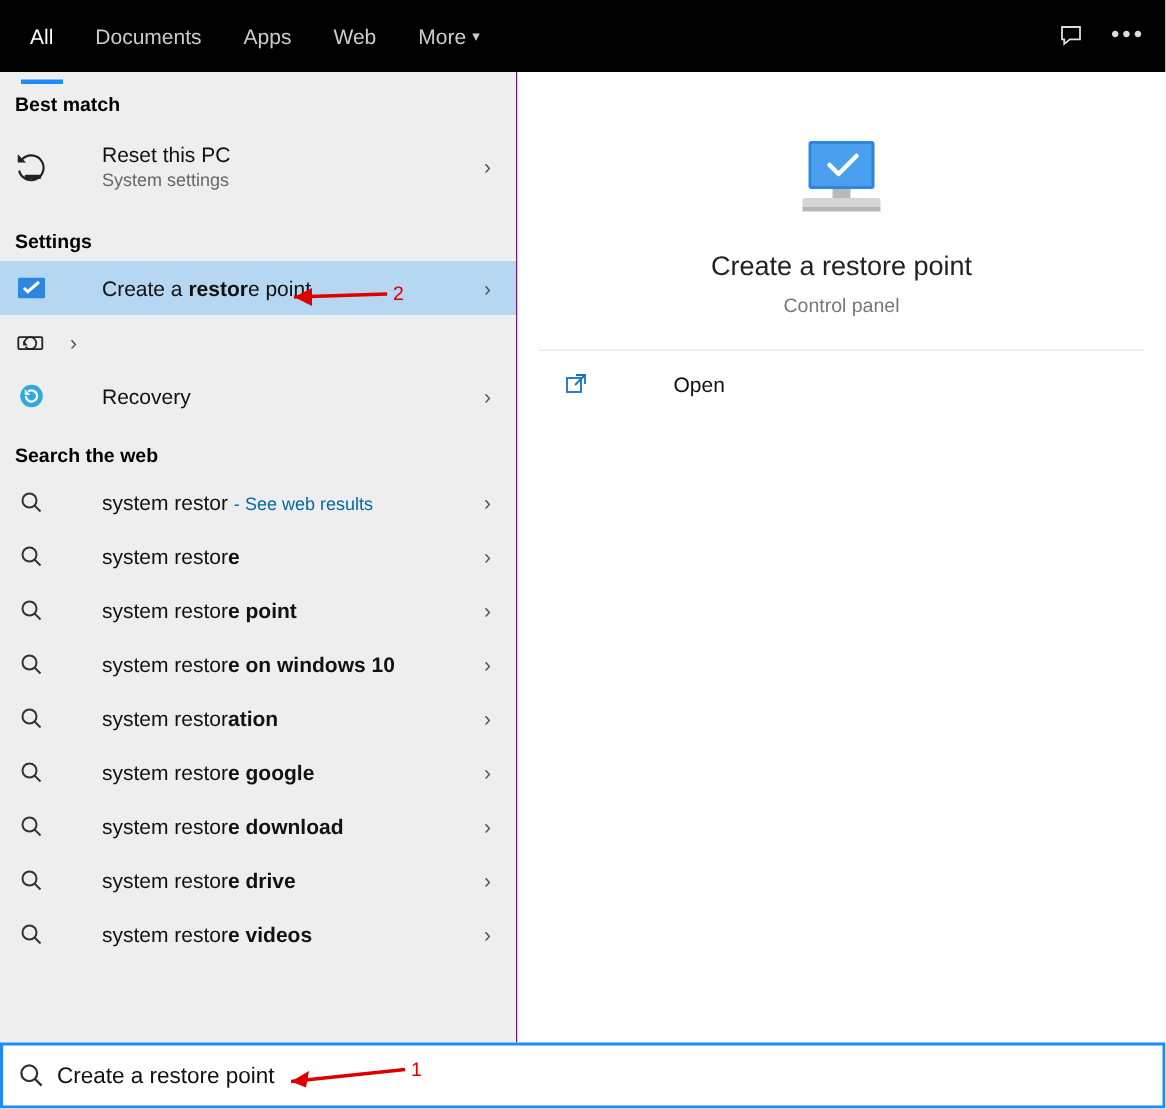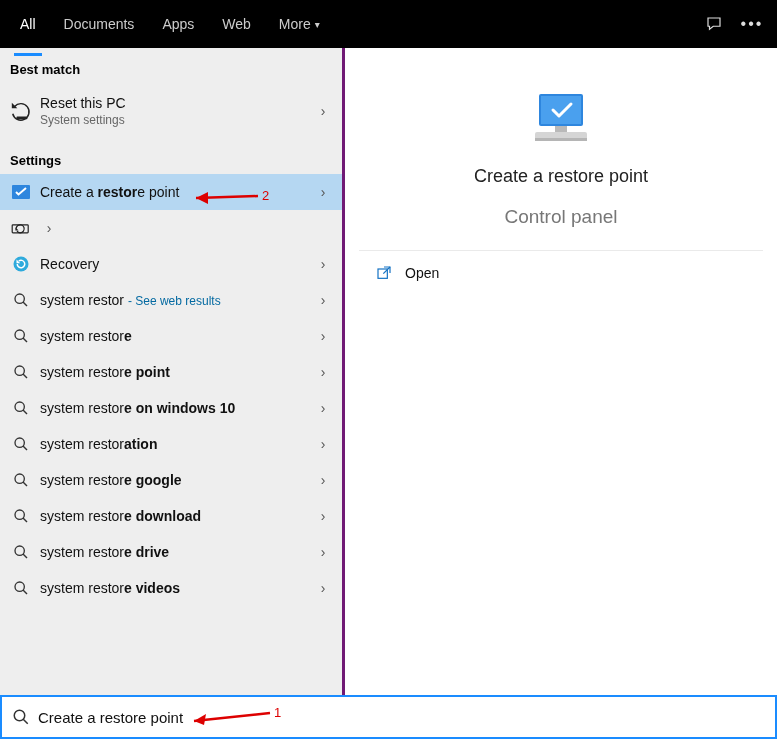--- a/index.html
+++ b/index.html
@@ -9,40 +9,40 @@
   .tabbar { height: 48px; background: #000; display: flex; align-items: center; padding: 0 6px; color: #fff; position: relative; }
   .tab { padding: 0 14px; height: 64px; display: flex; align-items: center; font-size: 14px; color: #ccc; cursor: pointer; position: relative; }
   .tab.active { color: #fff; }
   .tab.active::after { content: ""; position: absolute; left: 8px; right: 8px; bottom: 0; height: 3px; background: #1a8cff; }
   .tab .chev { margin-left: 4px; font-size: 10px; }
   .tabbar-spacer { flex: 1; }
   .titlebar-btn { width: 38px; height: 48px; display: flex; align-items: center; justify-content: center; color: #ddd; cursor: pointer; }
 
   
   .main { display: flex; height: calc(100% - 48px - 44px); }
-  .left { width: 345px; background: #eeeeee; overflow: hidden; border-right: 3px solid #701a75; }
+  .left { width: 345px; background: #eeeeee; overflow: hidden; border-right: 1px solid #701a75; }
   .right { flex: 1; background: #fff; padding: 14px; }
 
   .section-header { font-size: 13px; font-weight: 600; color: #000; padding: 14px 10px 6px 10px; }
 
   .row { display: flex; align-items: center; height: 36px; padding: 0 10px; cursor: pointer; }
   .row.tall { height: 56px; align-items: center; }
   .row.selected { background: #b5d7f2; }
   .row .ricon { width: 22px; display: flex; align-items: center; justify-content: center; margin-right: 8px; flex-shrink: 0; }
-  .row .rtext { flex: 1; font-size: 14px; color: #111; }
+  .row .rtext { flex: 1; font-size: 14px; color: #111; margin-left: 28px; }
   .row .rtext .sub { display: block; font-size: 12px; color: #666; margin-top: 2px; }
   .row .rtext .hint { font-size: 12px; color: #0369a1; }
   .row .chevron { width: 18px; color: #555; font-size: 14px; text-align: center; }
 
   
   .preview { background: #fff; border-bottom: 1px solid #eaeaea; padding: 30px 10px 22px 10px; display: flex; flex-direction: column; align-items: center; }
   .preview-title { font-size: 18px; color: #222; margin-top: 14px; }
-  .preview-sub { font-size: 19px; color: #777; margin-top: 19px; }
-
-  .action-row { display: flex; align-items: center; height: 44px; padding: 0 14px; cursor: pointer; }
+  .preview-sub { font-size: 13px; color: #777; margin-top: 8px; }
+
+  .action-row { display: flex; align-items: center; height: 44px; padding: 0 14px; cursor: pointer; gap: 44px; }
   .action-row .aicon { width: 22px; color: #0a6fbf; margin-right: 10px; display: flex; align-items: center; justify-content: center; }
   .action-row .alabel { font-size: 14px; color: #111; }
 
   
   .searchbar { position: absolute; left: 0; right: 0; bottom: 0; height: 44px; border: 2px solid #1a8cff; background: #fff; display: flex; align-items: center; padding: 0 8px; }
   .searchbar .sicon { width: 22px; color: #333; display: flex; align-items: center; justify-content: center; margin-right: 6px; }
   .searchbar input { flex: 1; border: none; outline: none; font-size: 15px; color: #111; background: transparent; }
 
   
   .arrow { position: absolute; pointer-events: none; }
@@ -137,20 +137,21 @@
             <path d="M7 12a5 5 0 1 0 2-4" fill="none" stroke="#fff" stroke-width="2"></path>
             <path fill="#fff" d="M6 6v5h5z"></path>
           </svg>
       </div>
       <div class="rtext">
         <span>Recovery</span>
       </div>
       <div class="chevron">›</div>
     </div>
 
+    <div class="section-header">Search the web</div>
 
     <div class="row">
       <div class="ricon">
           <svg width="16" height="16" viewBox="0 0 24 24">
             <circle cx="10" cy="10" r="7" fill="none" stroke="#333" stroke-width="2"></circle>
             <line x1="15" y1="15" x2="21" y2="21" stroke="#333" stroke-width="2"></line>
           </svg>
         </div>
       <div class="rtext">
         <span>system restor</span> <span class="hint">- <span>See web results</span></span>

